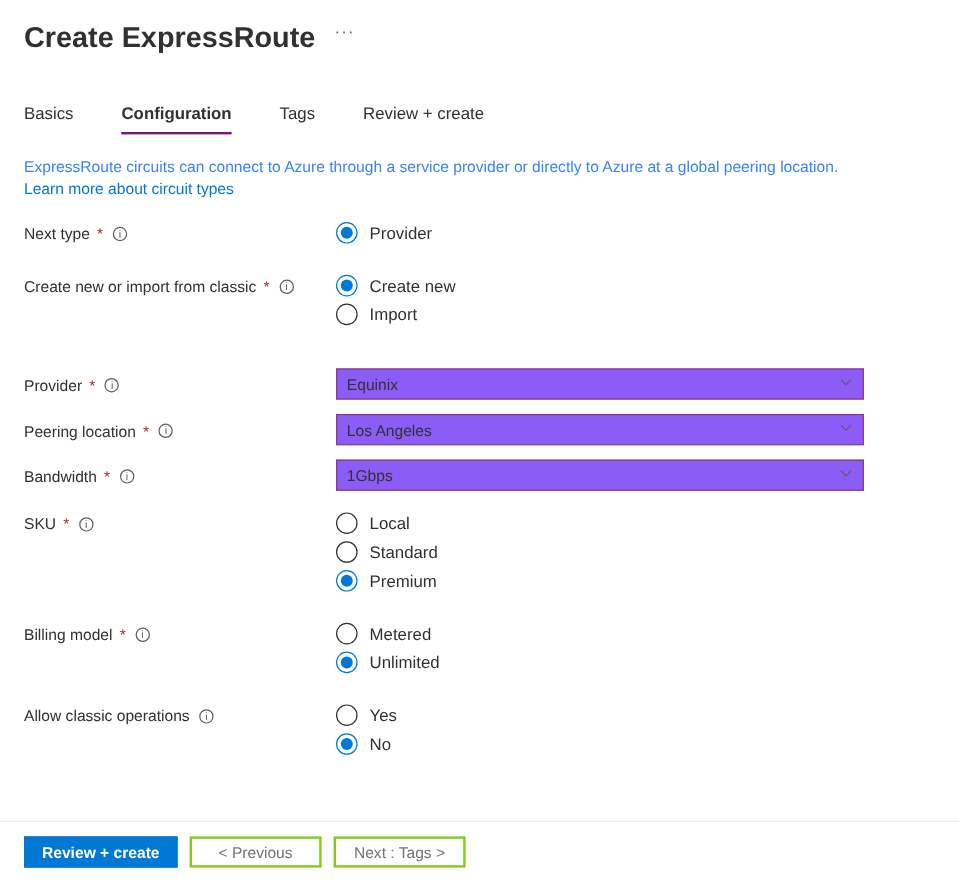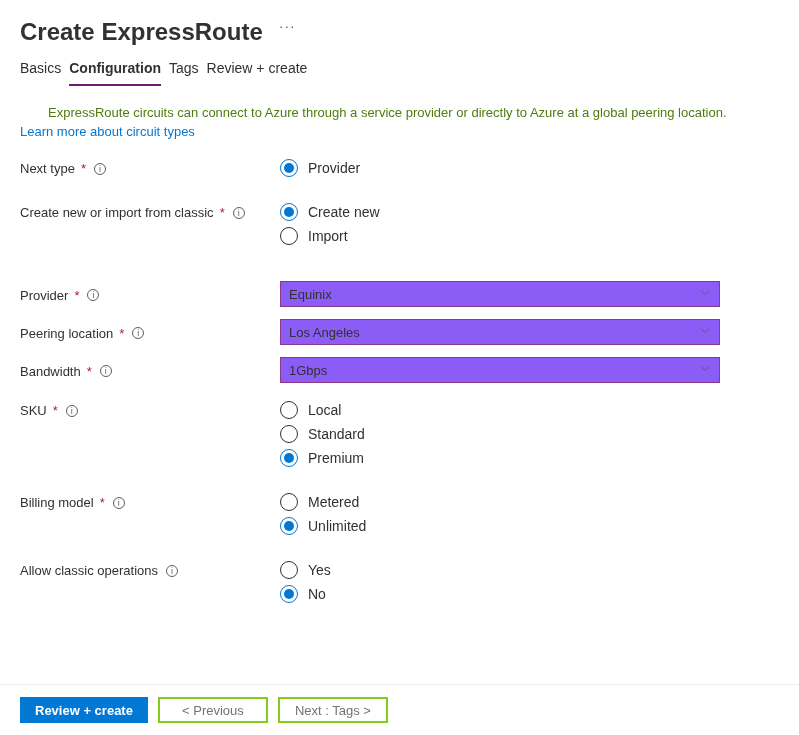--- a/index.html
+++ b/index.html
@@ -10,55 +10,54 @@
       background: #fff;
       width: 799px;
       height: 735px;
       position: relative;
       padding: 18px 20px 0 20px;
     }
     .page-header {
       display: flex;
       align-items: flex-start;
       gap: 16px;
-      margin-bottom: 14px;
+      margin-bottom: 40px;
     }
     .page-title {
       font-size: 24px;
       font-weight: 600;
       color: #323130;
     }
     .more-icon {
       color: #605e5c;
       font-size: 14px;
       letter-spacing: 1px;
       cursor: pointer;
     }
     .tabs {
       display: flex;
-      gap: 8px;
+      gap: 40px;
       border-bottom: none;
       margin-bottom: 18px;
     }
     .tab {
       padding-bottom: 8px;
       font-size: 14px;
       color: #323130;
       cursor: pointer;
       border-bottom: 2px solid transparent;
     }
     .tab.active {
       font-weight: 600;
       border-bottom: 2px solid #701a75;
     }
     .desc {
       font-size: 13px;
-      color: #4d7c0f;
+      color: #3b82f6;
       line-height: 1.4;
-      margin-left: 28px;
     }
     .learn-more {
       color: #0078d4;
       text-decoration: none;
       cursor: pointer;
       display: inline-block;
       margin-top: 2px;
     }
     .form {
       margin-top: 20px;

